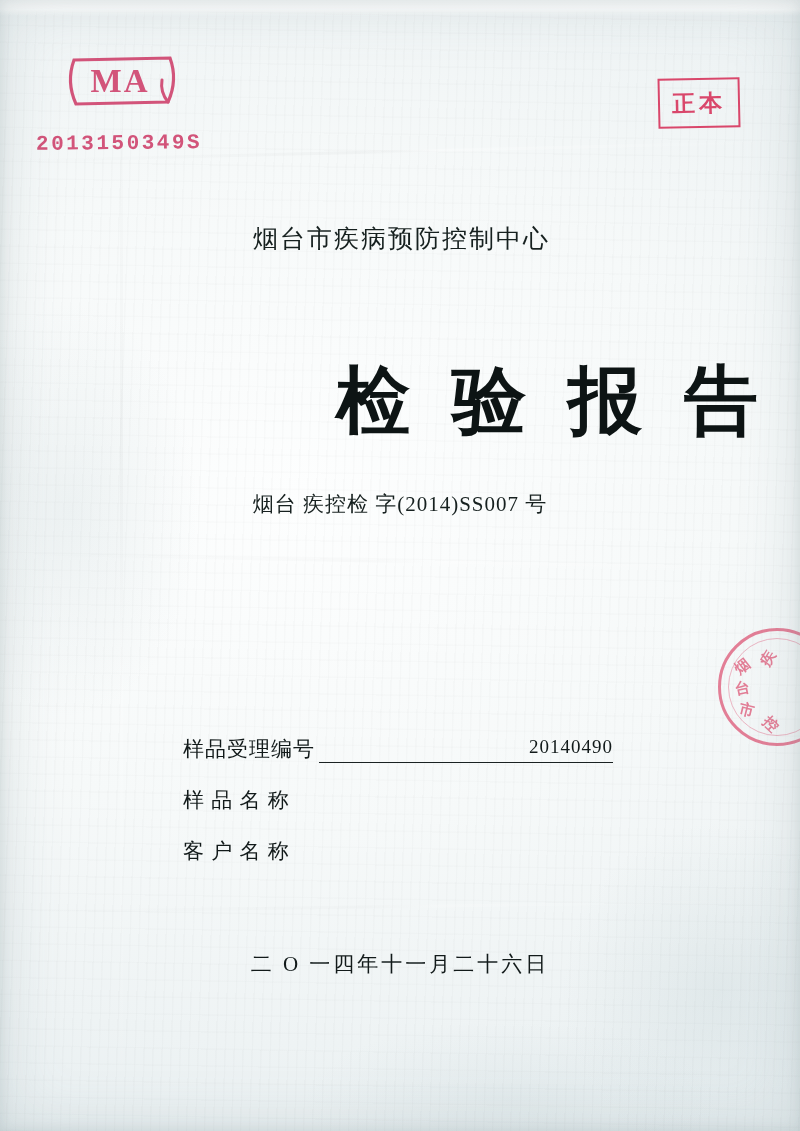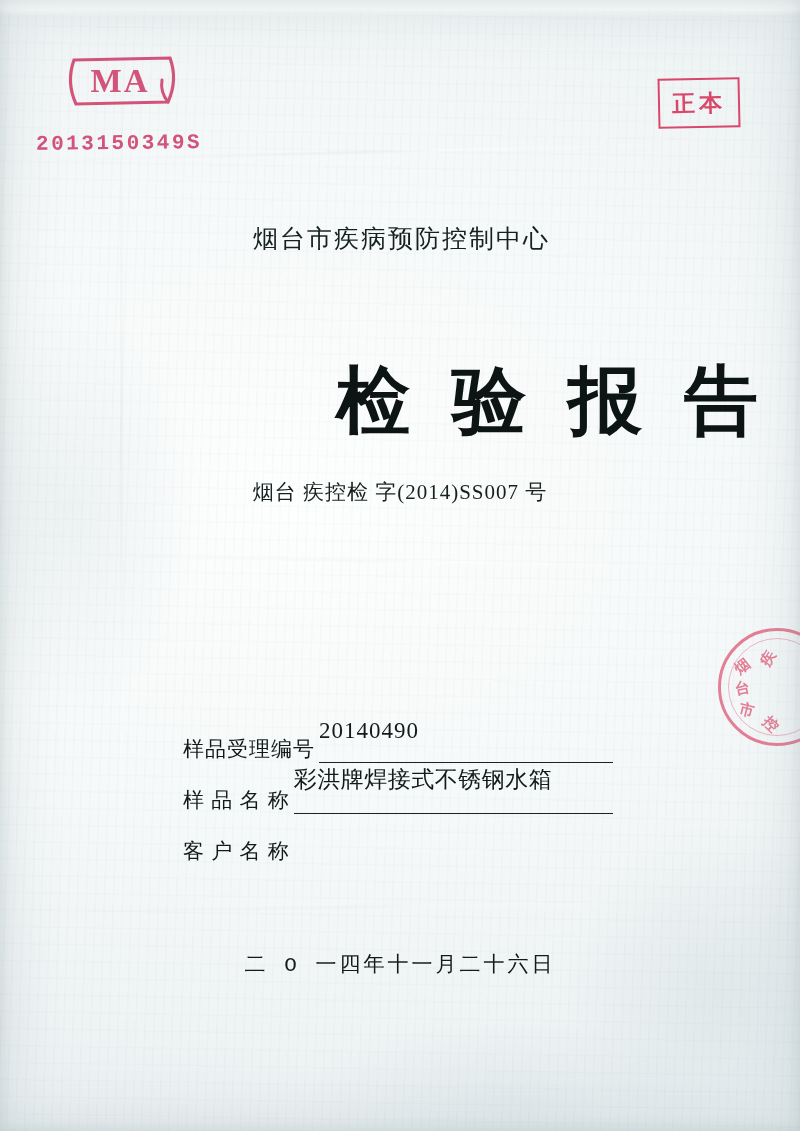--- a/index.html
+++ b/index.html
@@ -107,21 +107,21 @@
     font-size: 74px;
     font-weight: 700;
     letter-spacing: 42px;
     text-indent: 42px;
     color: #0d1414;
     font-family: "Liberation Serif", serif;
   }
   .report-no {
     position: absolute;
     left: 0;
-    top: 478px;
+    top: 490px;
     width: 800px;
     text-align: center;
     font-size: 21px;
     color: #16201f;
     letter-spacing: 1px;
   }
 
   
   .round-seal {
     position: absolute;
@@ -163,42 +163,41 @@
   }
   .field-label {
     font-size: 21px;
     color: #121a1a;
     white-space: nowrap;
     letter-spacing: 1px;
   }
   .field-value {
     flex: 1;
     border-bottom: 1.6px solid #1a2222;
-    text-align: left;
-    font-size: 23px;
+    text-align: right;
+    font-size: 19px;
     color: #121a1a;
-    padding-bottom: 18px;
+    padding-bottom: 4px;
     margin-left: 4px;
     letter-spacing: 0.5px;
   }
   .field-value.mono {
     font-family: "Liberation Serif", serif;
     letter-spacing: 1px;
   }
 
   .date-line {
     position: absolute;
     left: 0;
     top: 950px;
     width: 800px;
     text-align: center;
     font-size: 21px;
     letter-spacing: 3px;
     color: #121a1a;
-    font-family: Liberation Mono, monospace;
   }
 
   
   .blob {
     position: absolute;
     border-radius: 50%;
     pointer-events: none;
   }
 </style>
 </head>
@@ -245,21 +244,20 @@
     <span class="seal-char" style="left:42px;top:84px;transform:rotate(44deg);">控</span>
   </div>
 
   <div class="fields">
     <div class="field-row">
       <span class="field-label">样品受理编号</span>
       <span class="field-value mono">20140490</span>
     </div>
     <div class="field-row">
       <span class="field-label">样 品 名 称</span>
-      <span class="field-value">彩洪牌焊接式不锈钢水箱</span>
     </div>
     <div class="field-row">
       <span class="field-label">客 户 名 称</span>
     </div>
   </div>
 
   <div class="date-line">二 O 一四年十一月二十六日</div>
 
   <div class="edge-shadow"></div>
 </div>

